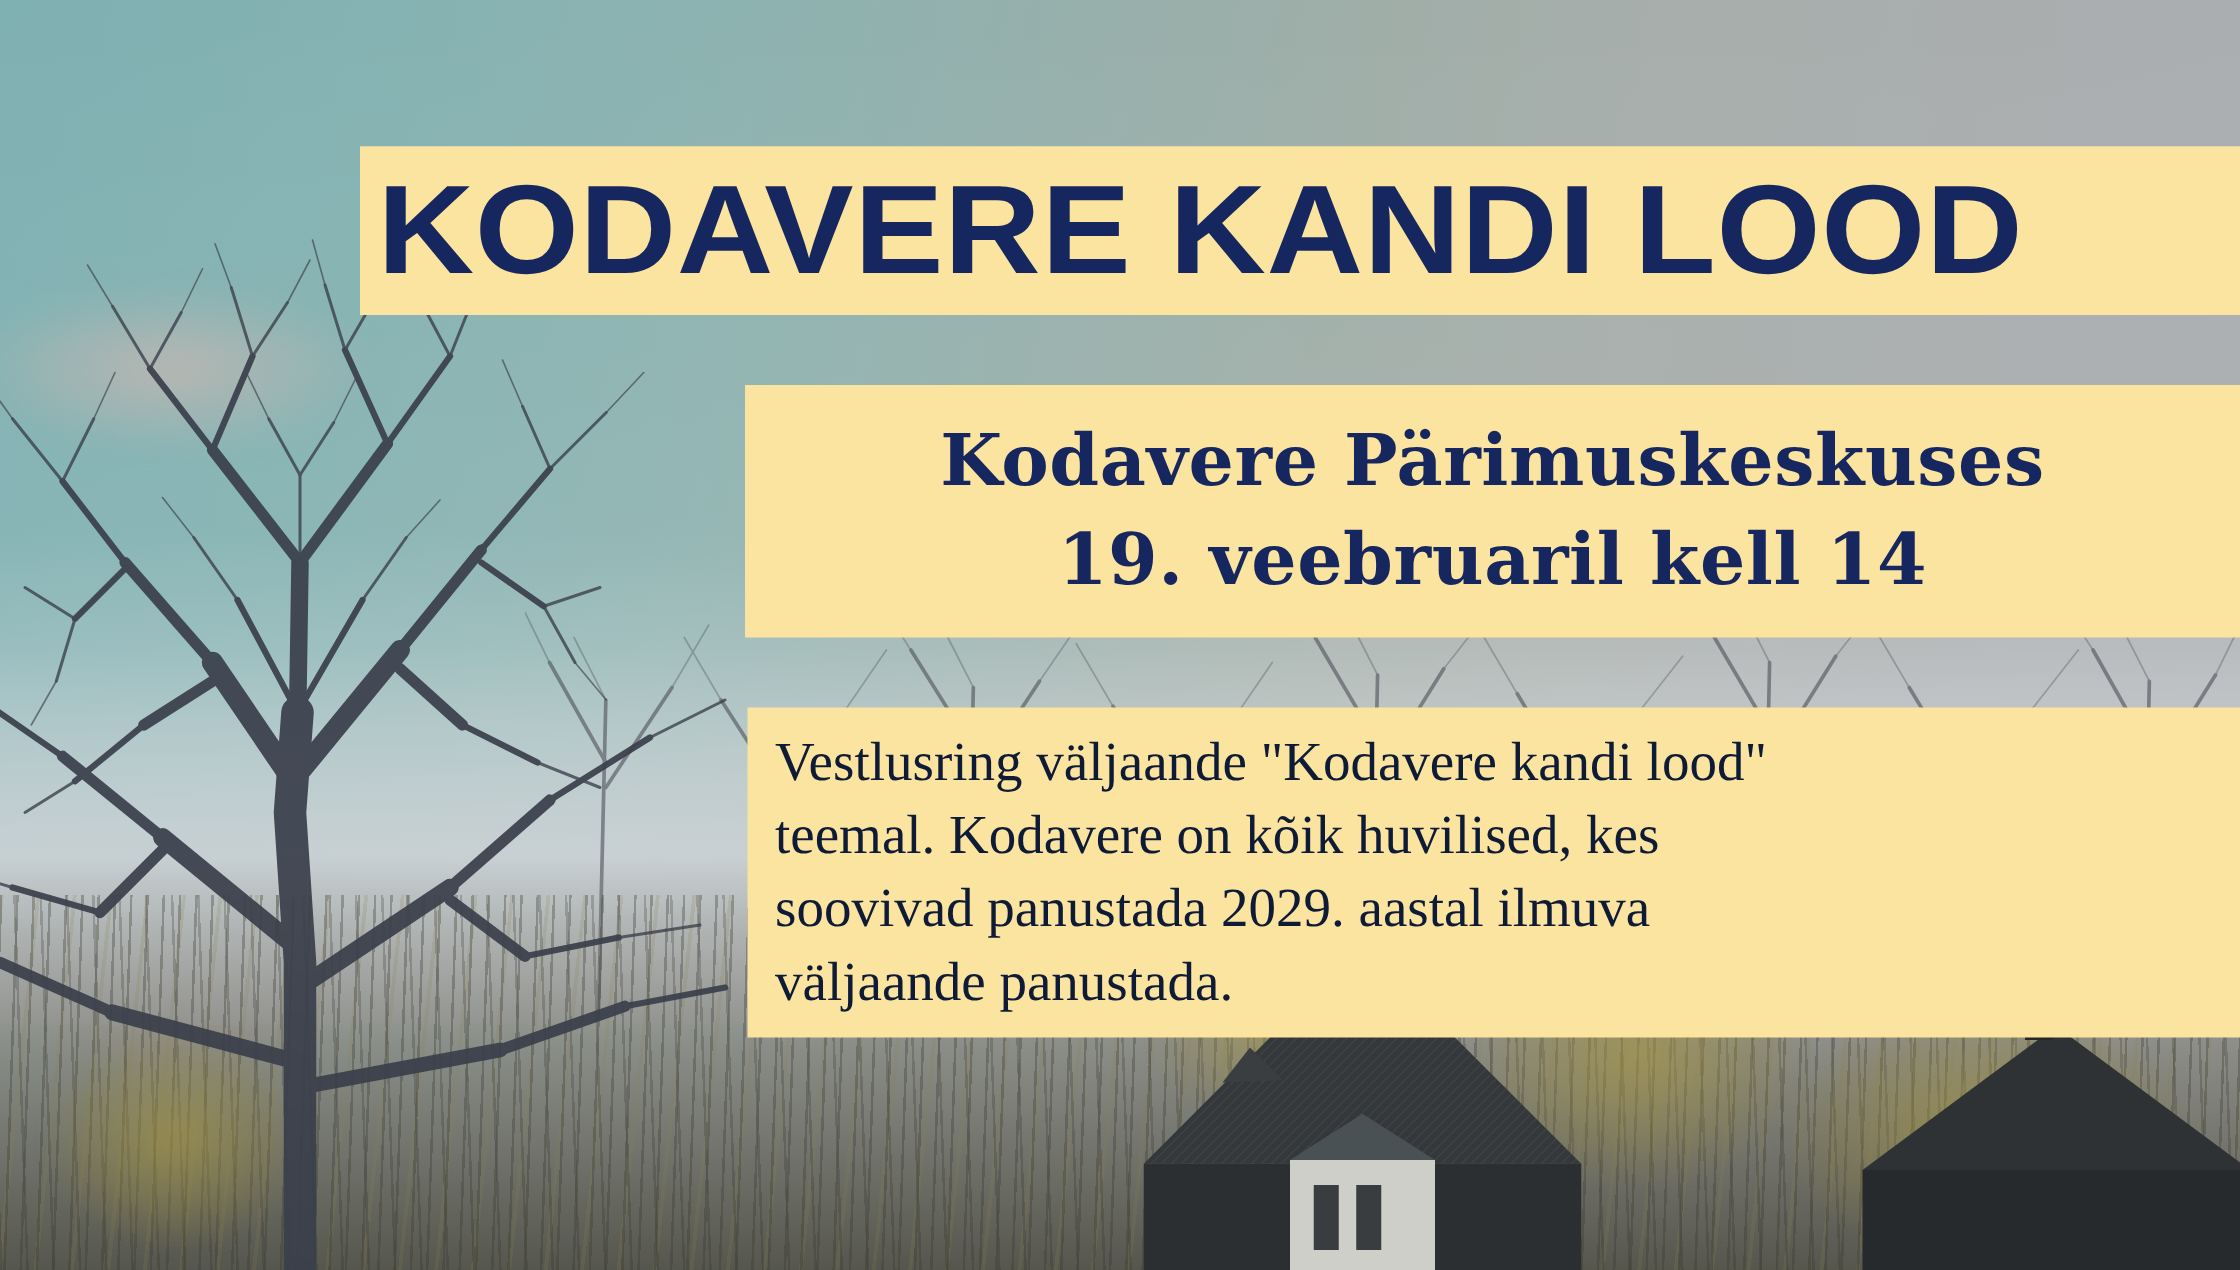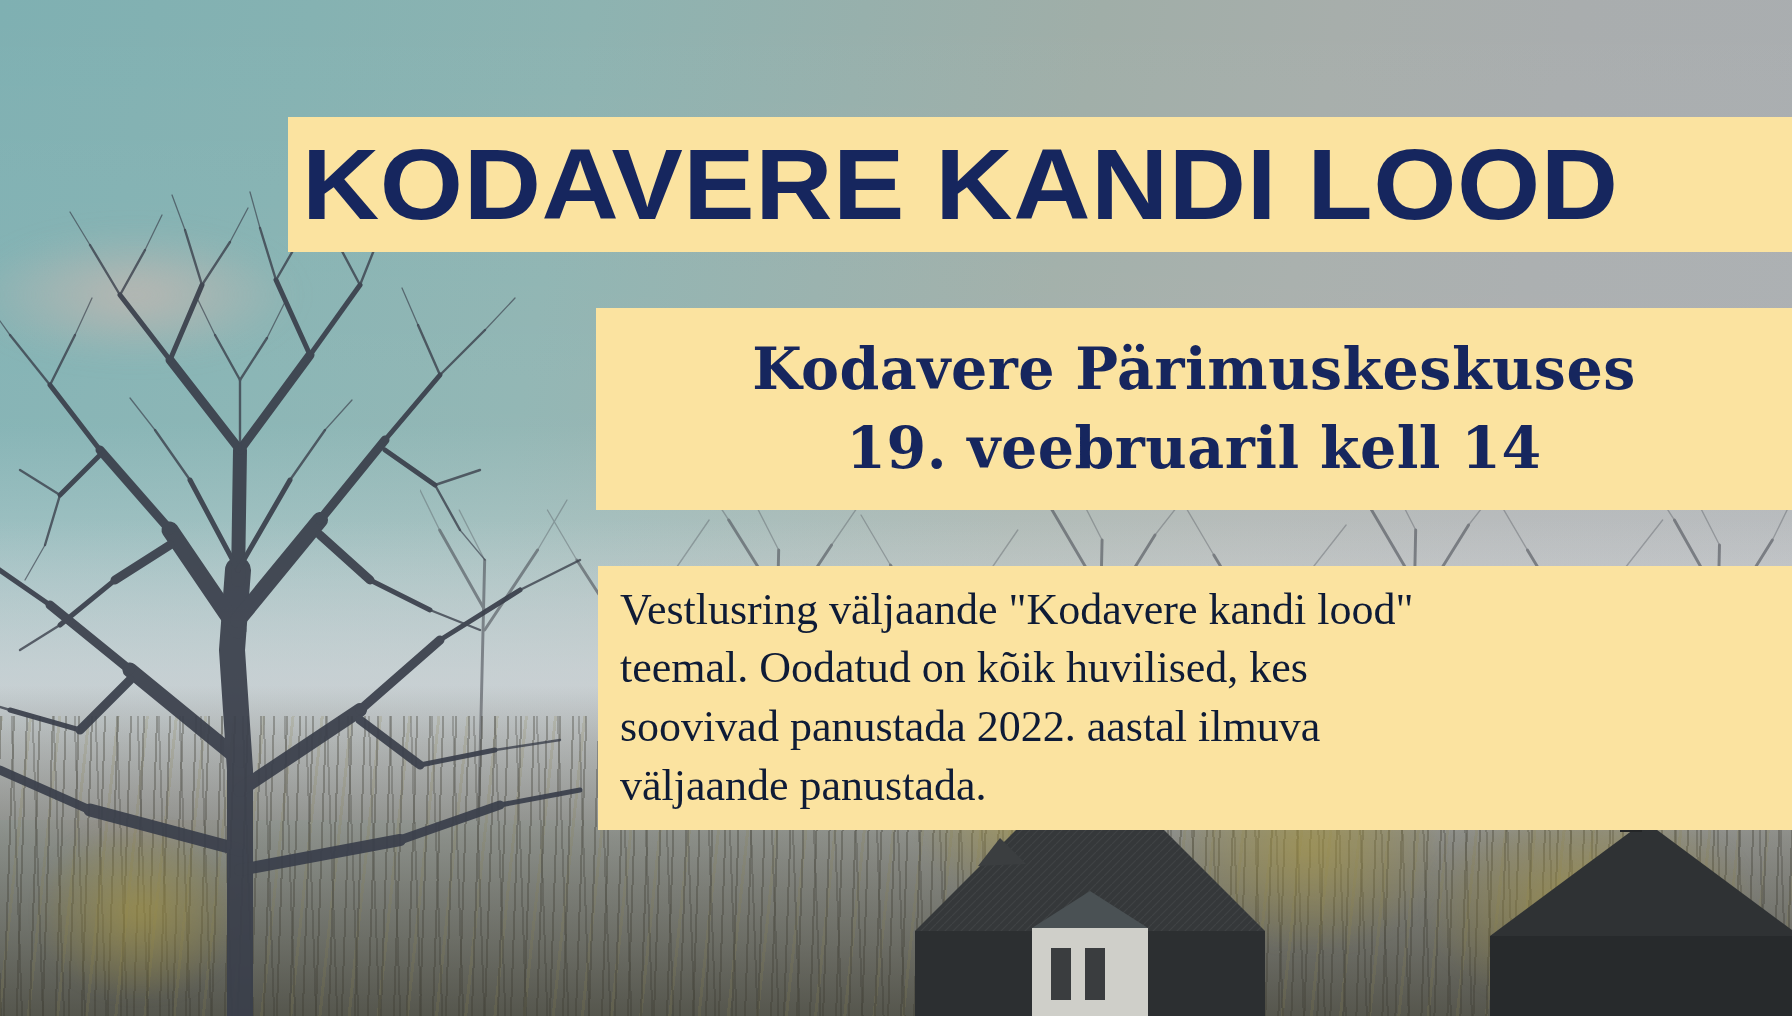--- a/index.html
+++ b/index.html
@@ -403,18 +403,18 @@
     <div id="title-text">KODAVERE KANDI LOOD</div>
   </div>
 
   <div class="band" id="subtitle-band" style="--yellow:#FBE3A0; --navy:#16265E;">
     <div class="subtitle-line">Kodavere Pärimuskeskuses</div>
     <div class="subtitle-line">19. veebruaril kell 14</div>
   </div>
 
   <div class="band" id="body-band" style="--yellow:#FBE3A0; --navy:#0E1B36;">
     <div class="body-line">Vestlusring väljaande "Kodavere kandi lood"</div>
-    <div class="body-line">teemal. Oodatud on kõik huvilised, kes</div>
-    <div class="body-line">soovivad panustada 2022. aastal ilmuva</div>
+    <div class="body-line">teemal. Kodavere on kõik huvilised, kes</div>
+    <div class="body-line">soovivad panustada 2029. aastal ilmuva</div>
     <div class="body-line">väljaande panustada.</div>
   </div>
 
 </div>
 
 </body></html>

